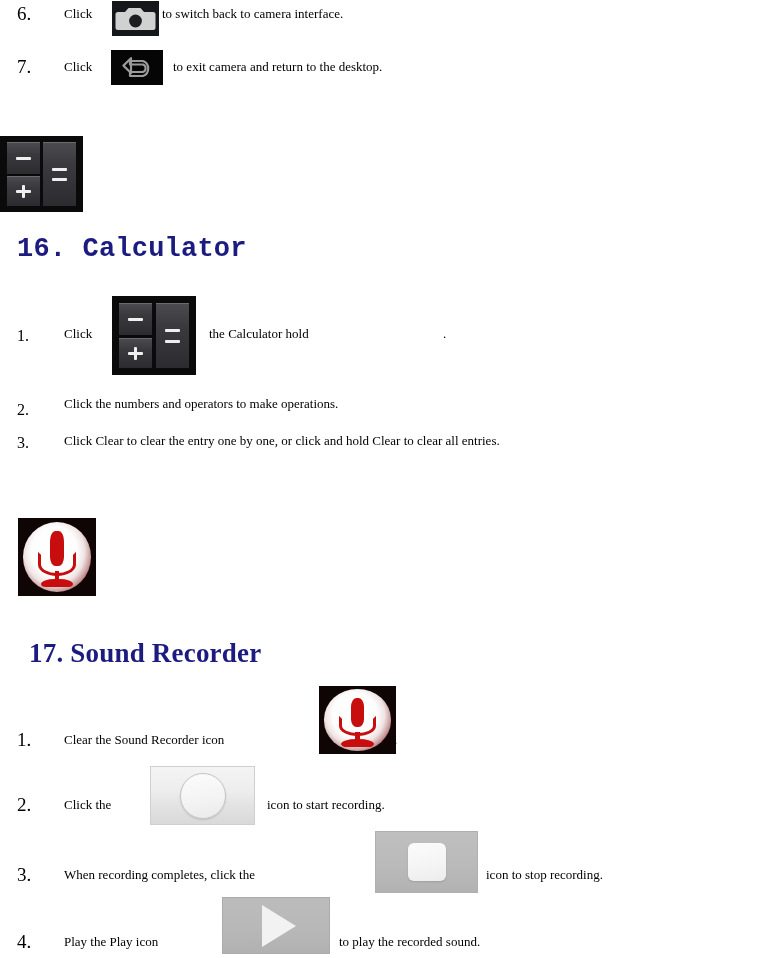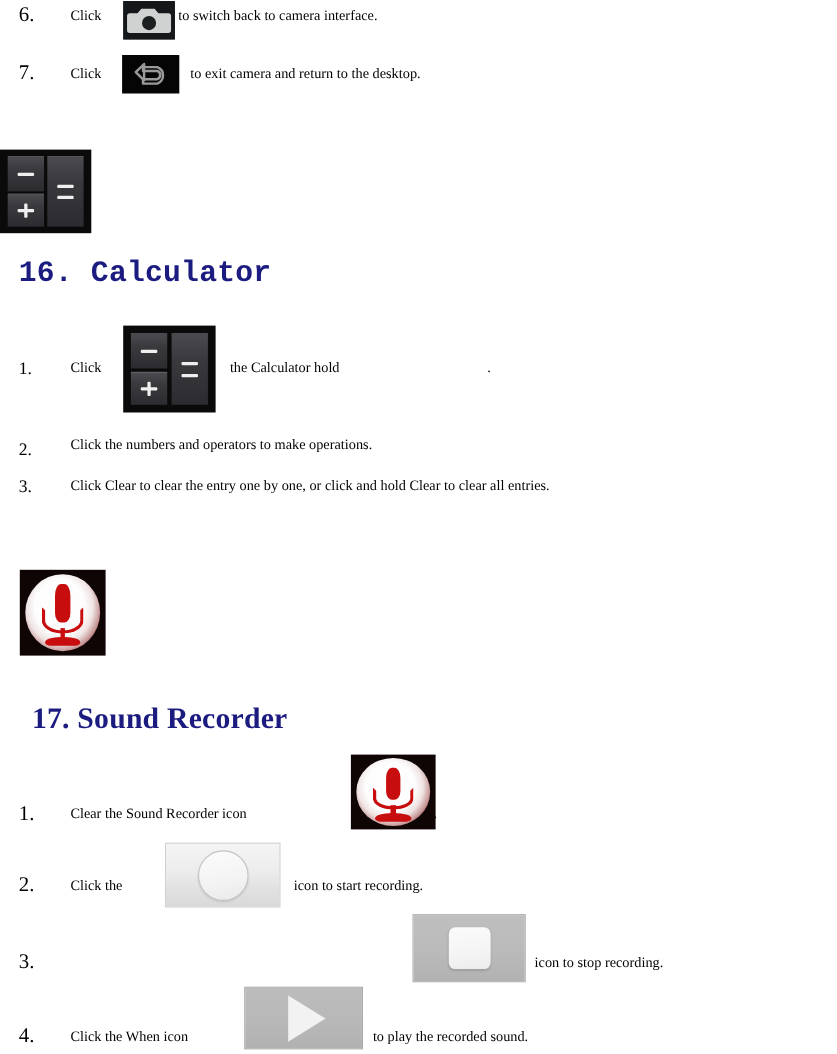--- a/index.html
+++ b/index.html
@@ -347,29 +347,30 @@
   <span class="li-num" style="left:17px; top:794px;">2.</span>
   <span class="li-text" style="left:64px; top:794px;">Click the</span>
 
   <span class="btn-record" style="left:150px; top:766px; width:105px; height:59px;">
     <span class="circle"></span>
   </span>
 
   <span class="li-text" style="left:267px; top:794px;">icon to start recording.</span>
 
   <span class="li-num" style="left:17px; top:864px;">3.</span>
+  <span class="li-text" style="left:64px; top:864px;">When recording completes, click the</span>
 
   <span class="btn-stop" style="left:375px; top:831px; width:103px; height:62px;">
     <span class="square"></span>
   </span>
 
   <span class="li-text" style="left:486px; top:864px;">icon to stop recording.</span>
 
   <span class="li-num" style="left:17px; top:931px;">4.</span>
-  <span class="li-text" style="left:64px; top:931px;">Click the When icon</span>
+  <span class="li-text" style="left:64px; top:931px;">Play the Play icon</span>
 
   <span class="btn-play" style="left:222px; top:897px; width:108px; height:57px;">
     <span class="tri"></span>
   </span>
 
   <span class="li-text" style="left:339px; top:931px;">to play the recorded sound.</span>
 
 </div>
 
 </body></html>

